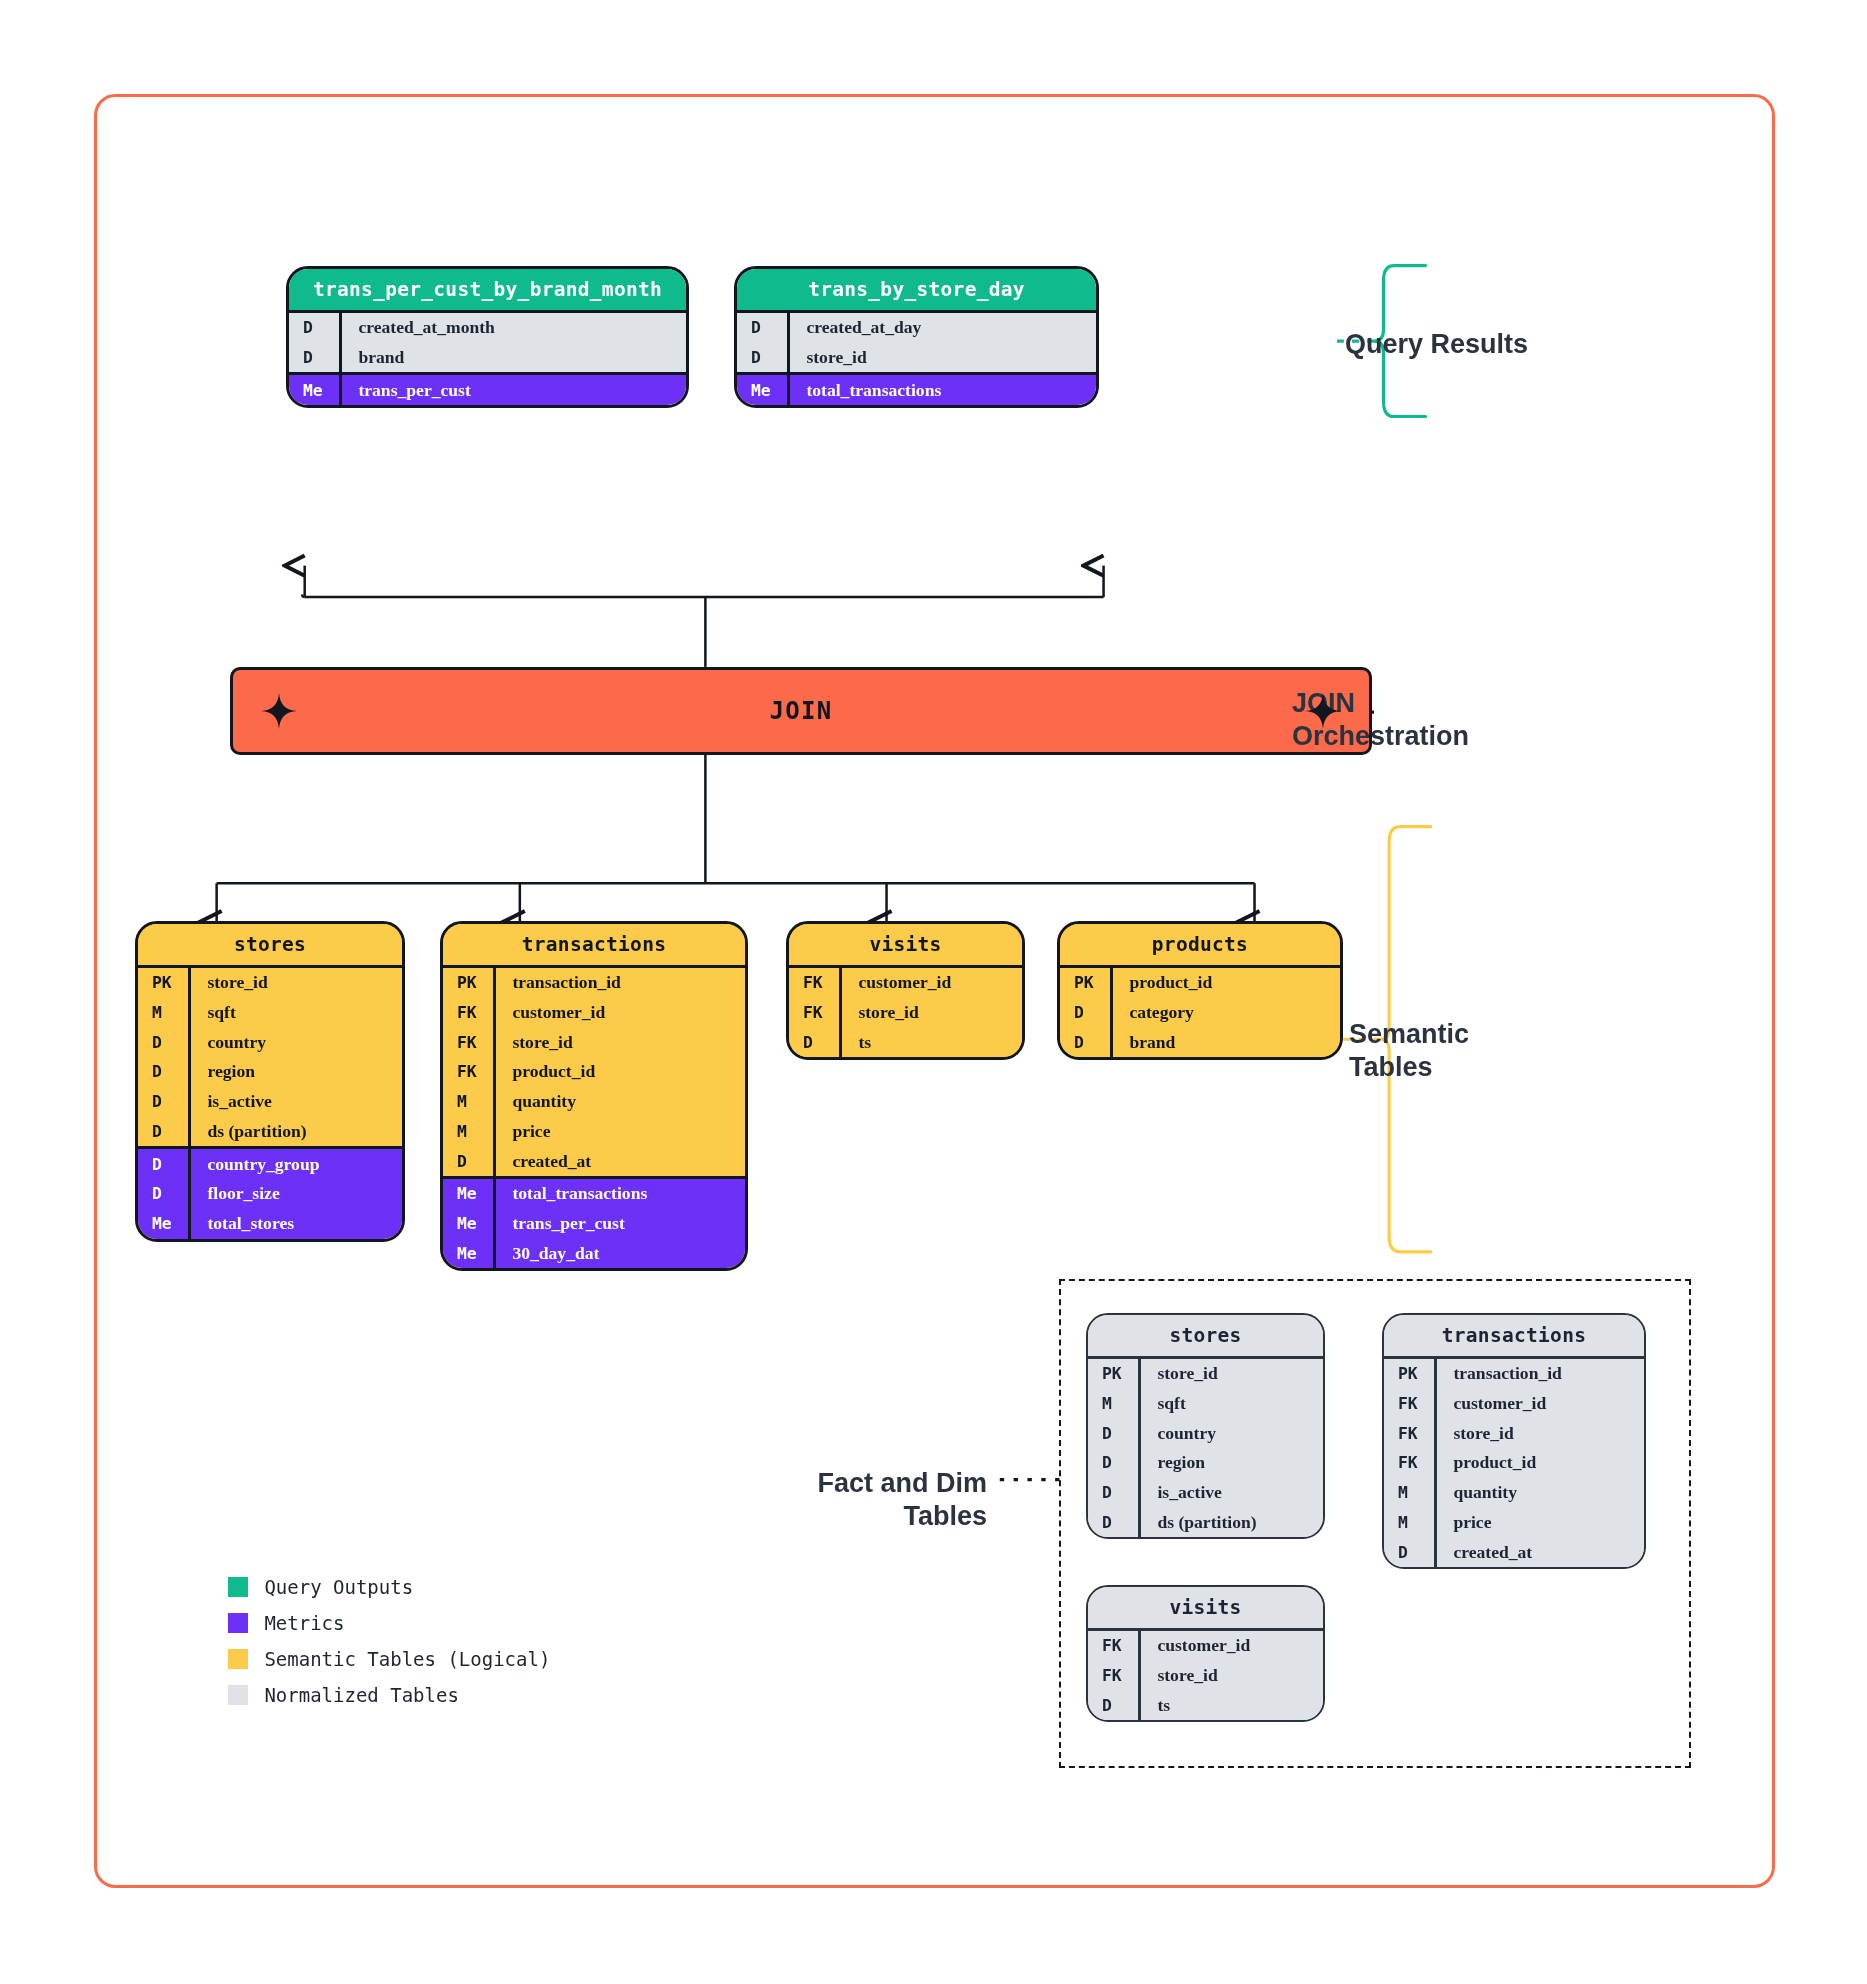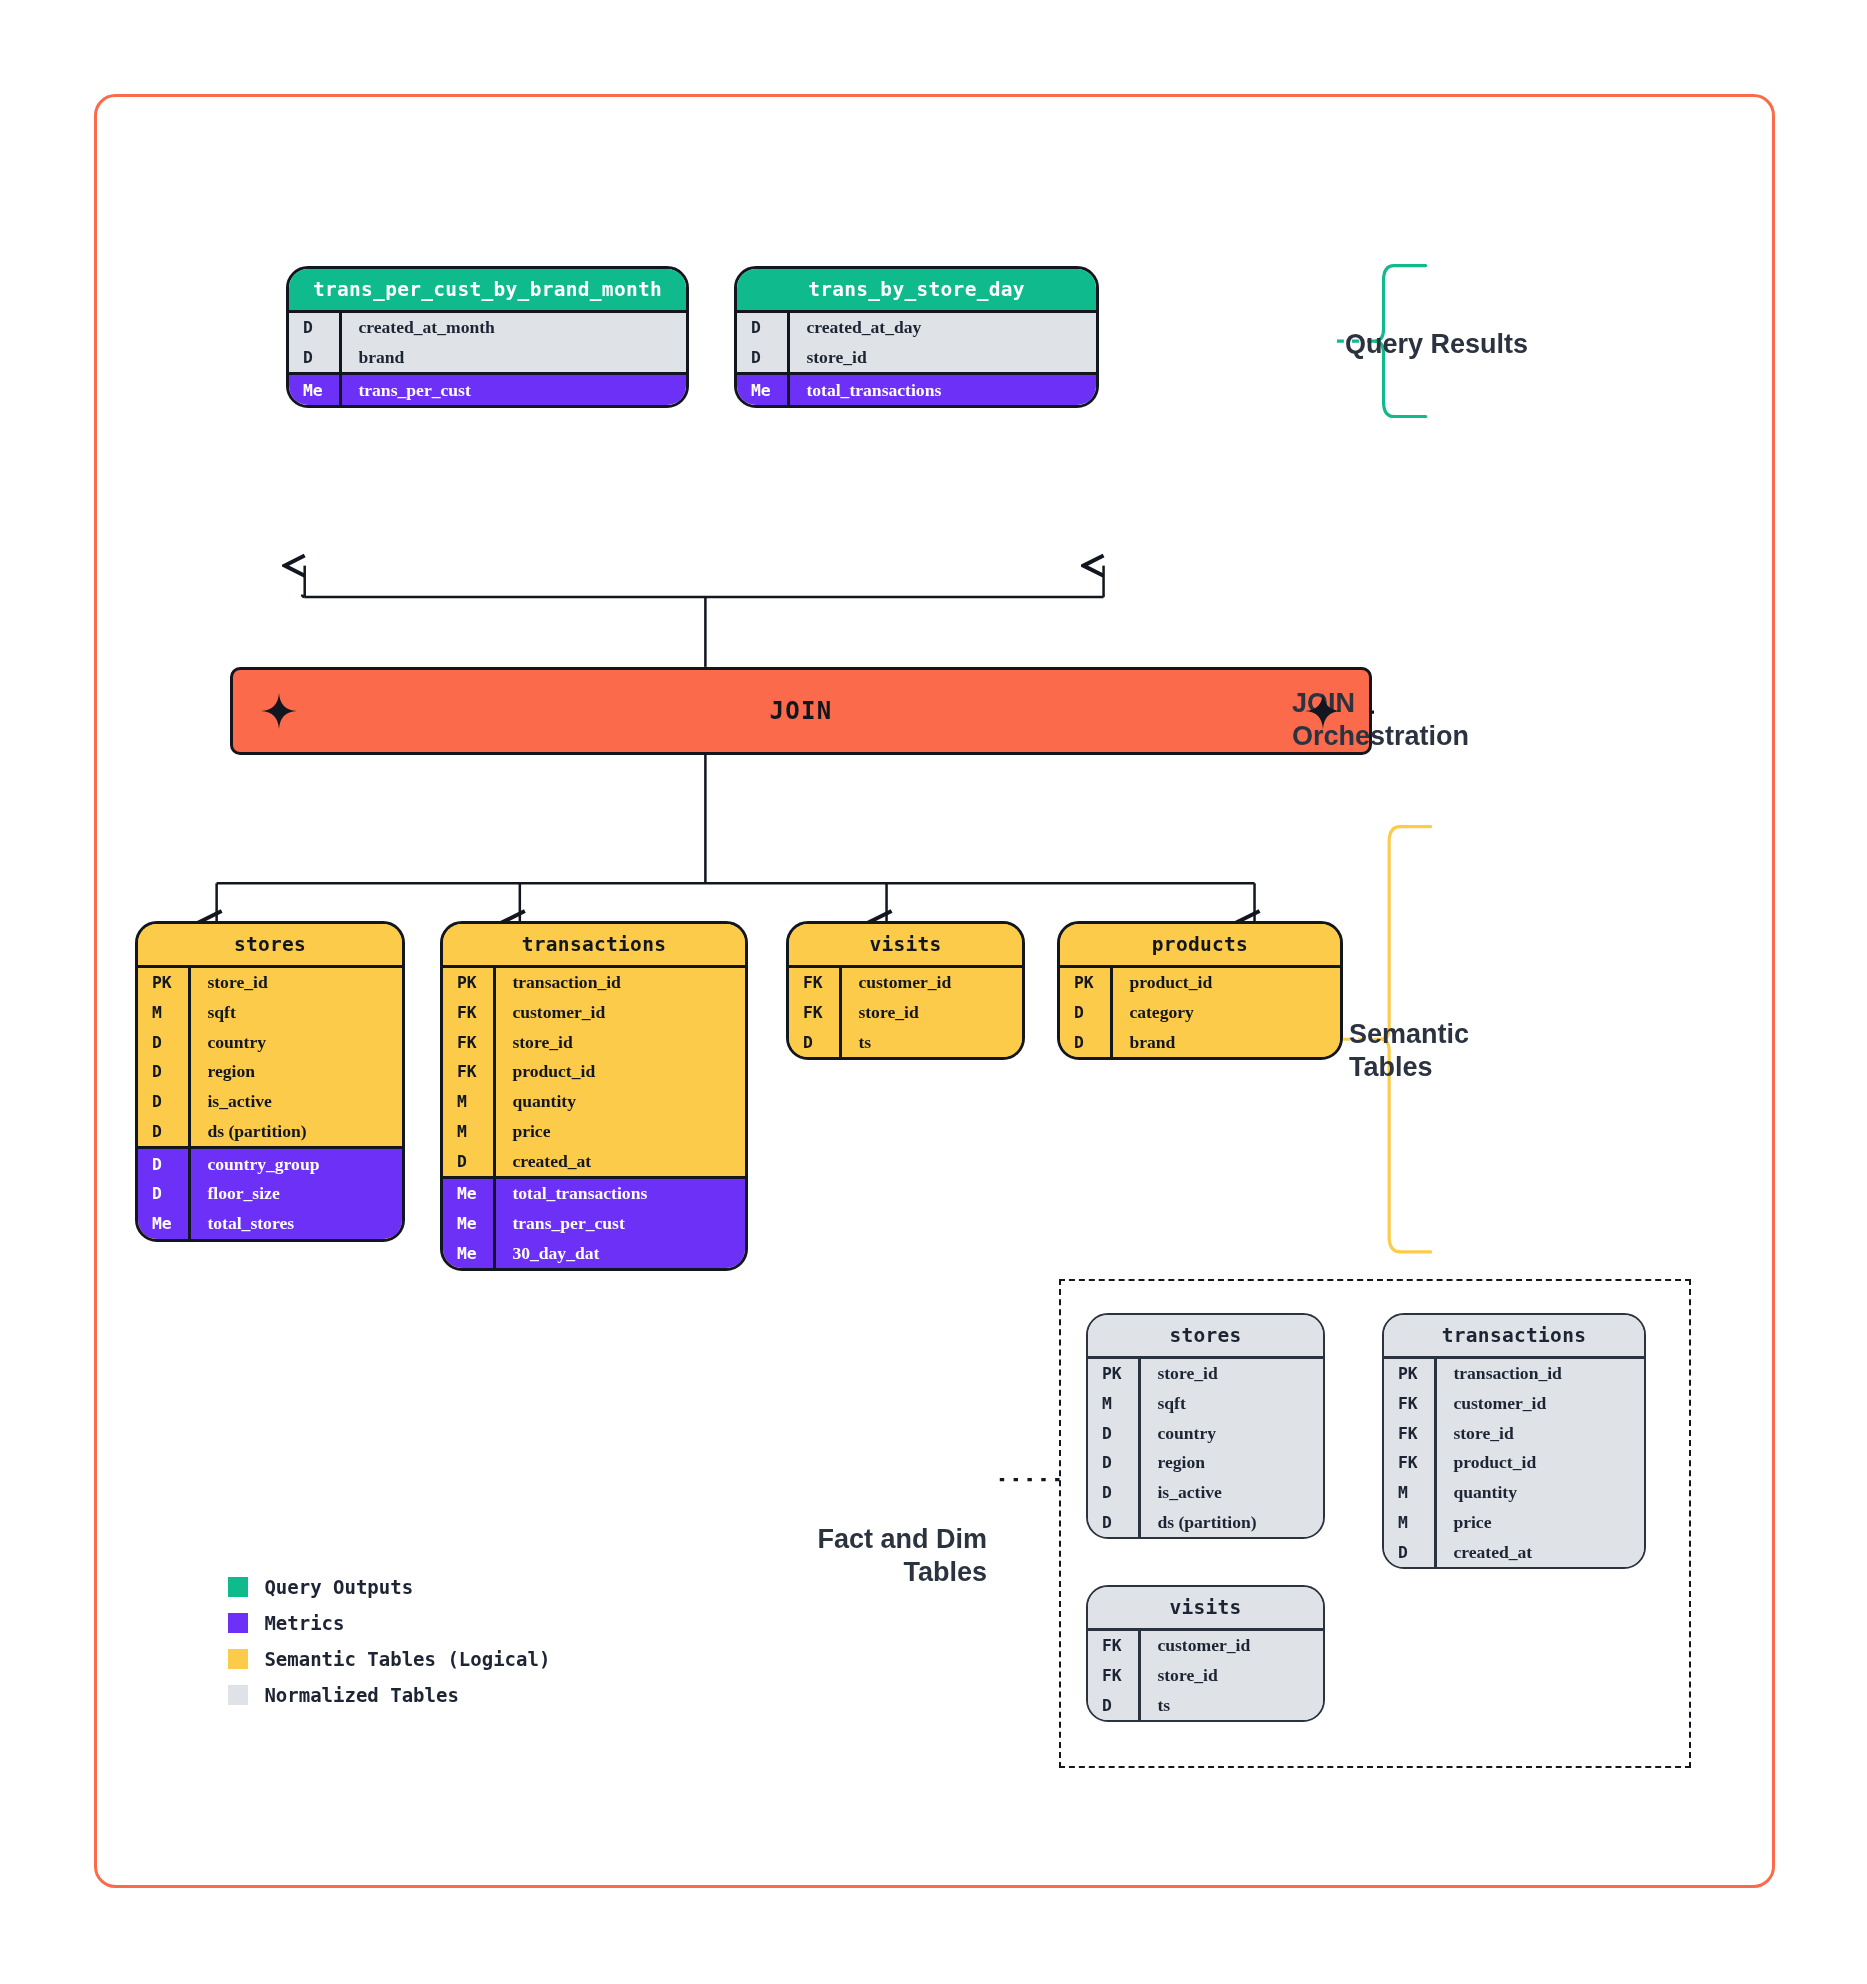--- a/index.html
+++ b/index.html
@@ -107,21 +107,21 @@
     font-size:27px; font-weight:bold; color:#2b3240;
     line-height:1.22;
   }
 
   
   #legend { position:absolute; left:131px; top:1479px; }
   .leg-item { display:flex; align-items:center; margin-bottom:14px; }
   .swatch { width:20px; height:20px; margin-right:16.4px; flex:0 0 20px; }
   .leg-label {
     font-family:"DejaVu Sans Mono","Liberation Mono",monospace;
-    font-size:19px; font-weight:bold; color:#1d2433; white-space:pre;
+    font-size:19px; font-weight:normal; color:#1d2433; white-space:pre;
   }
 
   
   #factdim {
     position:absolute;
     left:962px; top:1182px; width:632px; height:489px;
     border:2.5px dashed #11161f;
   }
 
   
@@ -438,21 +438,21 @@
   <div class="annot" style="left:1195px; top:590px;">
     <div>JOIN</div>
     <div>Orchestration</div>
   </div>
 
   <div class="annot" style="left:1252px; top:921px;">
     <div>Semantic</div>
     <div>Tables</div>
   </div>
 
-  <div class="annot" style="left:651px; top:1426px; text-align:right; width:239px;">Fact and Dim Tables</div>
+  <div class="annot" style="left:651px; top:1370px; text-align:right; width:239px;">Fact and Dim Tables</div>
 
   <div id="legend">
     <div class="leg-item">
       <span class="swatch" style="background:#0FBA8C"></span>
       <span class="leg-label">Query Outputs</span>
     </div>
     <div class="leg-item">
       <span class="swatch" style="background:#6C30F7"></span>
       <span class="leg-label">Metrics</span>
     </div>

